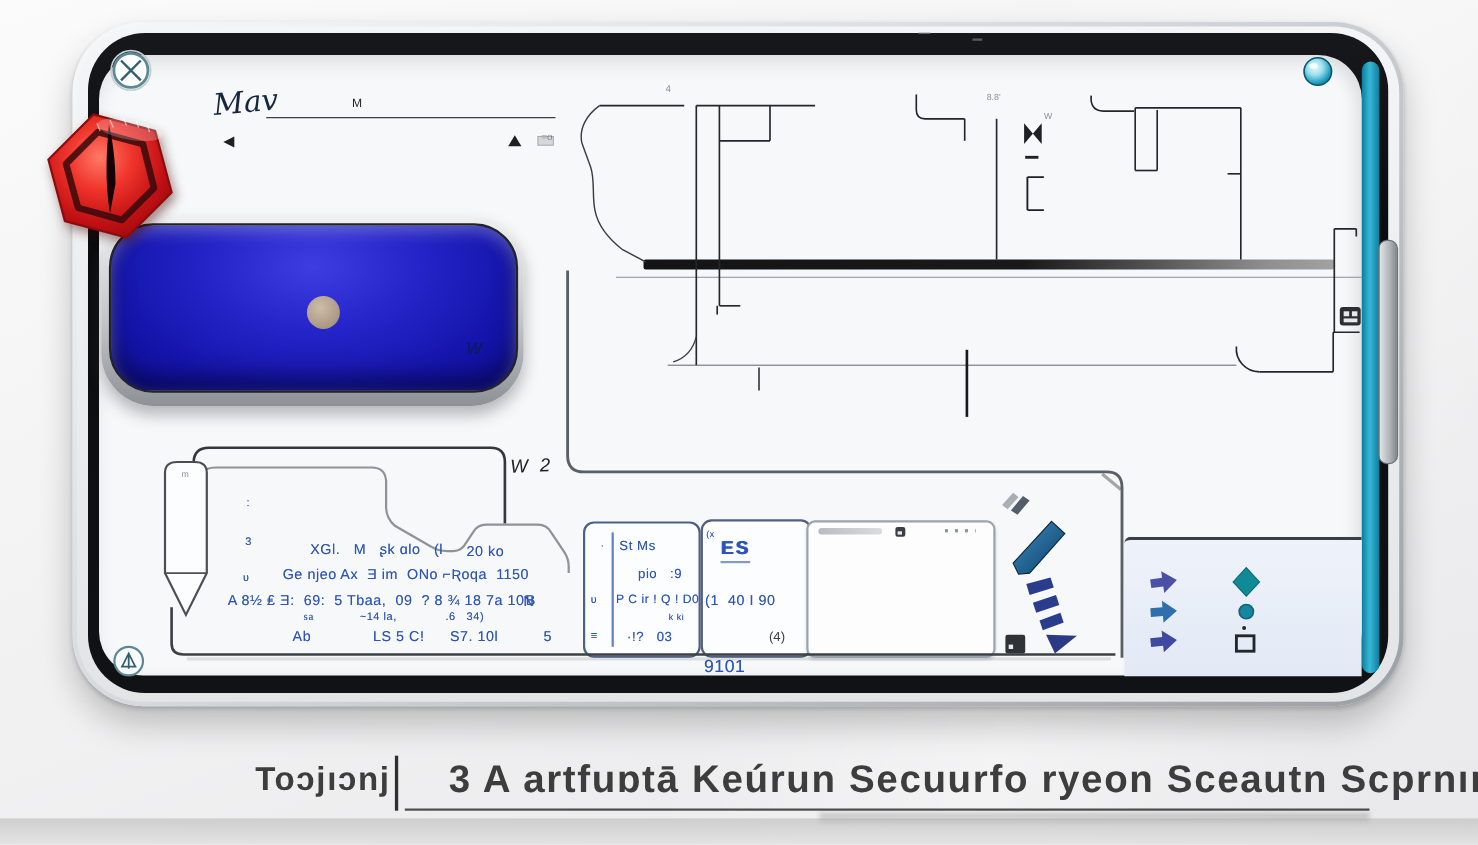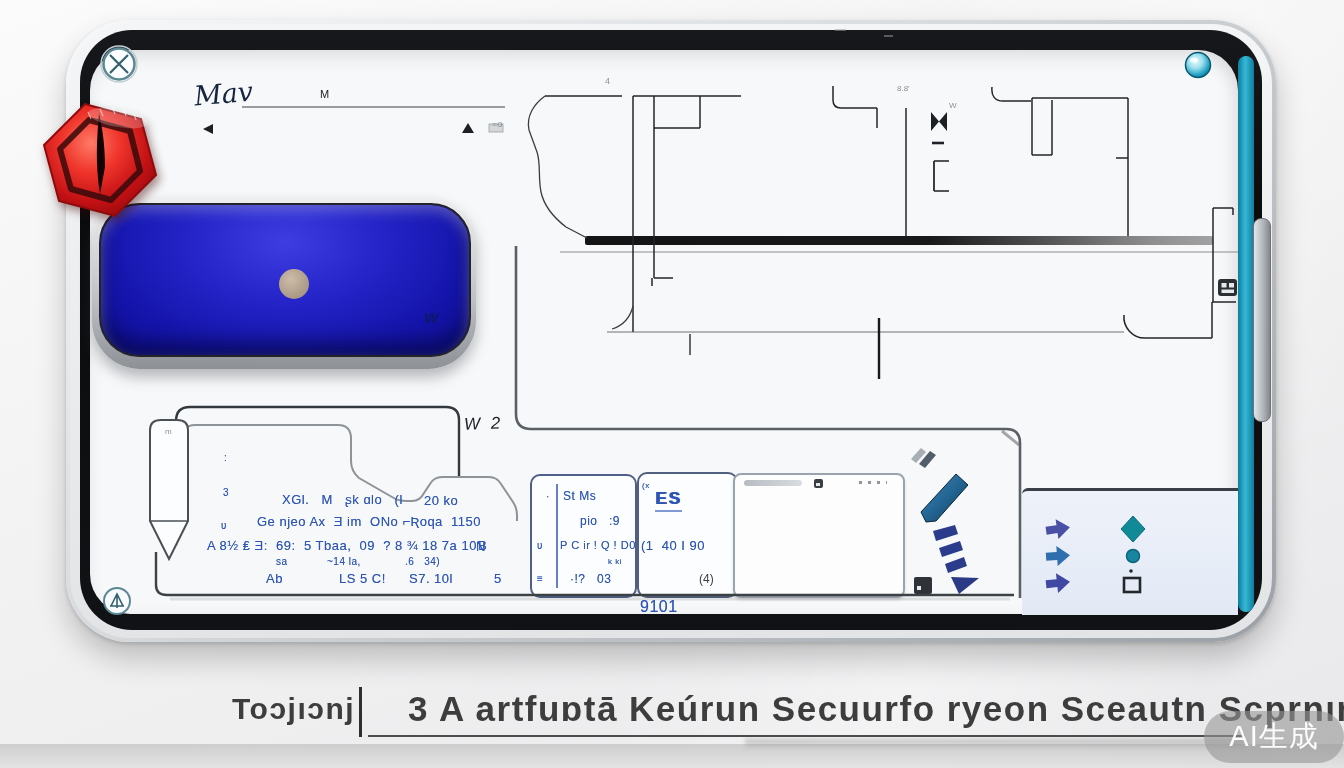--- a/index.html
+++ b/index.html
@@ -271,21 +271,21 @@
 
   <div class="abs txt dim" style="left:165px;top:427px;">m</div>
   <div class="abs txt ink ink-sm" style="left:224px;top:452px;">:</div>
   <div class="abs txt ink ink-sm" style="left:223px;top:487px;">3</div>
   <div class="abs txt ink ink-sm" style="left:221px;top:520px;">ʋ</div>
   <div class="abs txt ink" style="left:282px;top:492px;">XGl.   M   ʂk ɑlo   (l</div>
   <div class="abs txt ink" style="left:424px;top:493px;">20 ko</div>
   <div class="abs txt ink" style="left:257px;top:514px;">Ge njeo Ax  Ǝ im  ONo ⌐Ʀoqa  1150</div>
   <div class="abs txt ink" style="left:207px;top:538px;">A 8½ ₤ Ǝ:  69:  5 Tbaa,  09  ? 8 ¾ 18 7a 10Ɓ</div>
   <div class="abs txt ink" style="left:476px;top:539px;">N</div>
-  <div class="abs txt ink ink-sm" style="left:276px;top:556px;">sa</div>
+  <div class="abs txt ink ink-sm" style="left:276px;top:556px;font-family:Liberation Serif, serif;">sa</div>
   <div class="abs txt ink ink-sm" style="left:327px;top:556px;">~14 la,</div>
   <div class="abs txt ink ink-sm" style="left:405px;top:556px;">.6   34)</div>
   <div class="abs txt ink" style="left:266px;top:571px;">Ab</div>
   <div class="abs txt ink" style="left:339px;top:571px;">LS 5 C!</div>
   <div class="abs txt ink" style="left:409px;top:571px;">S7. 10l</div>
   <div class="abs txt ink" style="left:494px;top:571px;">5</div>
 
   <div class="abs txt ink ink-sm" style="left:546px;top:491px;">·</div>
   <div class="abs txt ink ink-sm" style="left:537px;top:540px;">ʋ</div>
   <div class="abs txt ink ink-sm" style="left:537px;top:573px;">≡</div>
@@ -300,15 +300,14 @@
   <div class="abs txt ink" style="left:641px;top:538px;">(1  40 I 90</div>
   <div class="abs txt ink" style="left:640px;top:598px;font-size:16px;">9101</div>
   <div class="abs txt" style="left:699px;top:572px;font-size:12px;color:#3c4043;">(4)</div>
 
   <div class="abs txt caption" style="left:232px;top:692px;font-size:30px;">Toɔjıɔnj</div>
   <div class="abs" style="left:359px;top:687px;width:3px;height:50px;background:#2f2f2f;z-index:40;"></div>
   <div class="abs txt caption" style="left:408px;top:689px;font-size:35px;">3 A artfuɒtā Keúrun Secuurfo ryeon Sceautn Scprnımgıuel</div>
   <div class="abs underbar"></div>
   <div class="abs undershadow"></div>
   <div class="abs bottom-band"></div>
-  <div class="abs watermark">AI生成</div>
 
 </div>
 
 </body></html>

